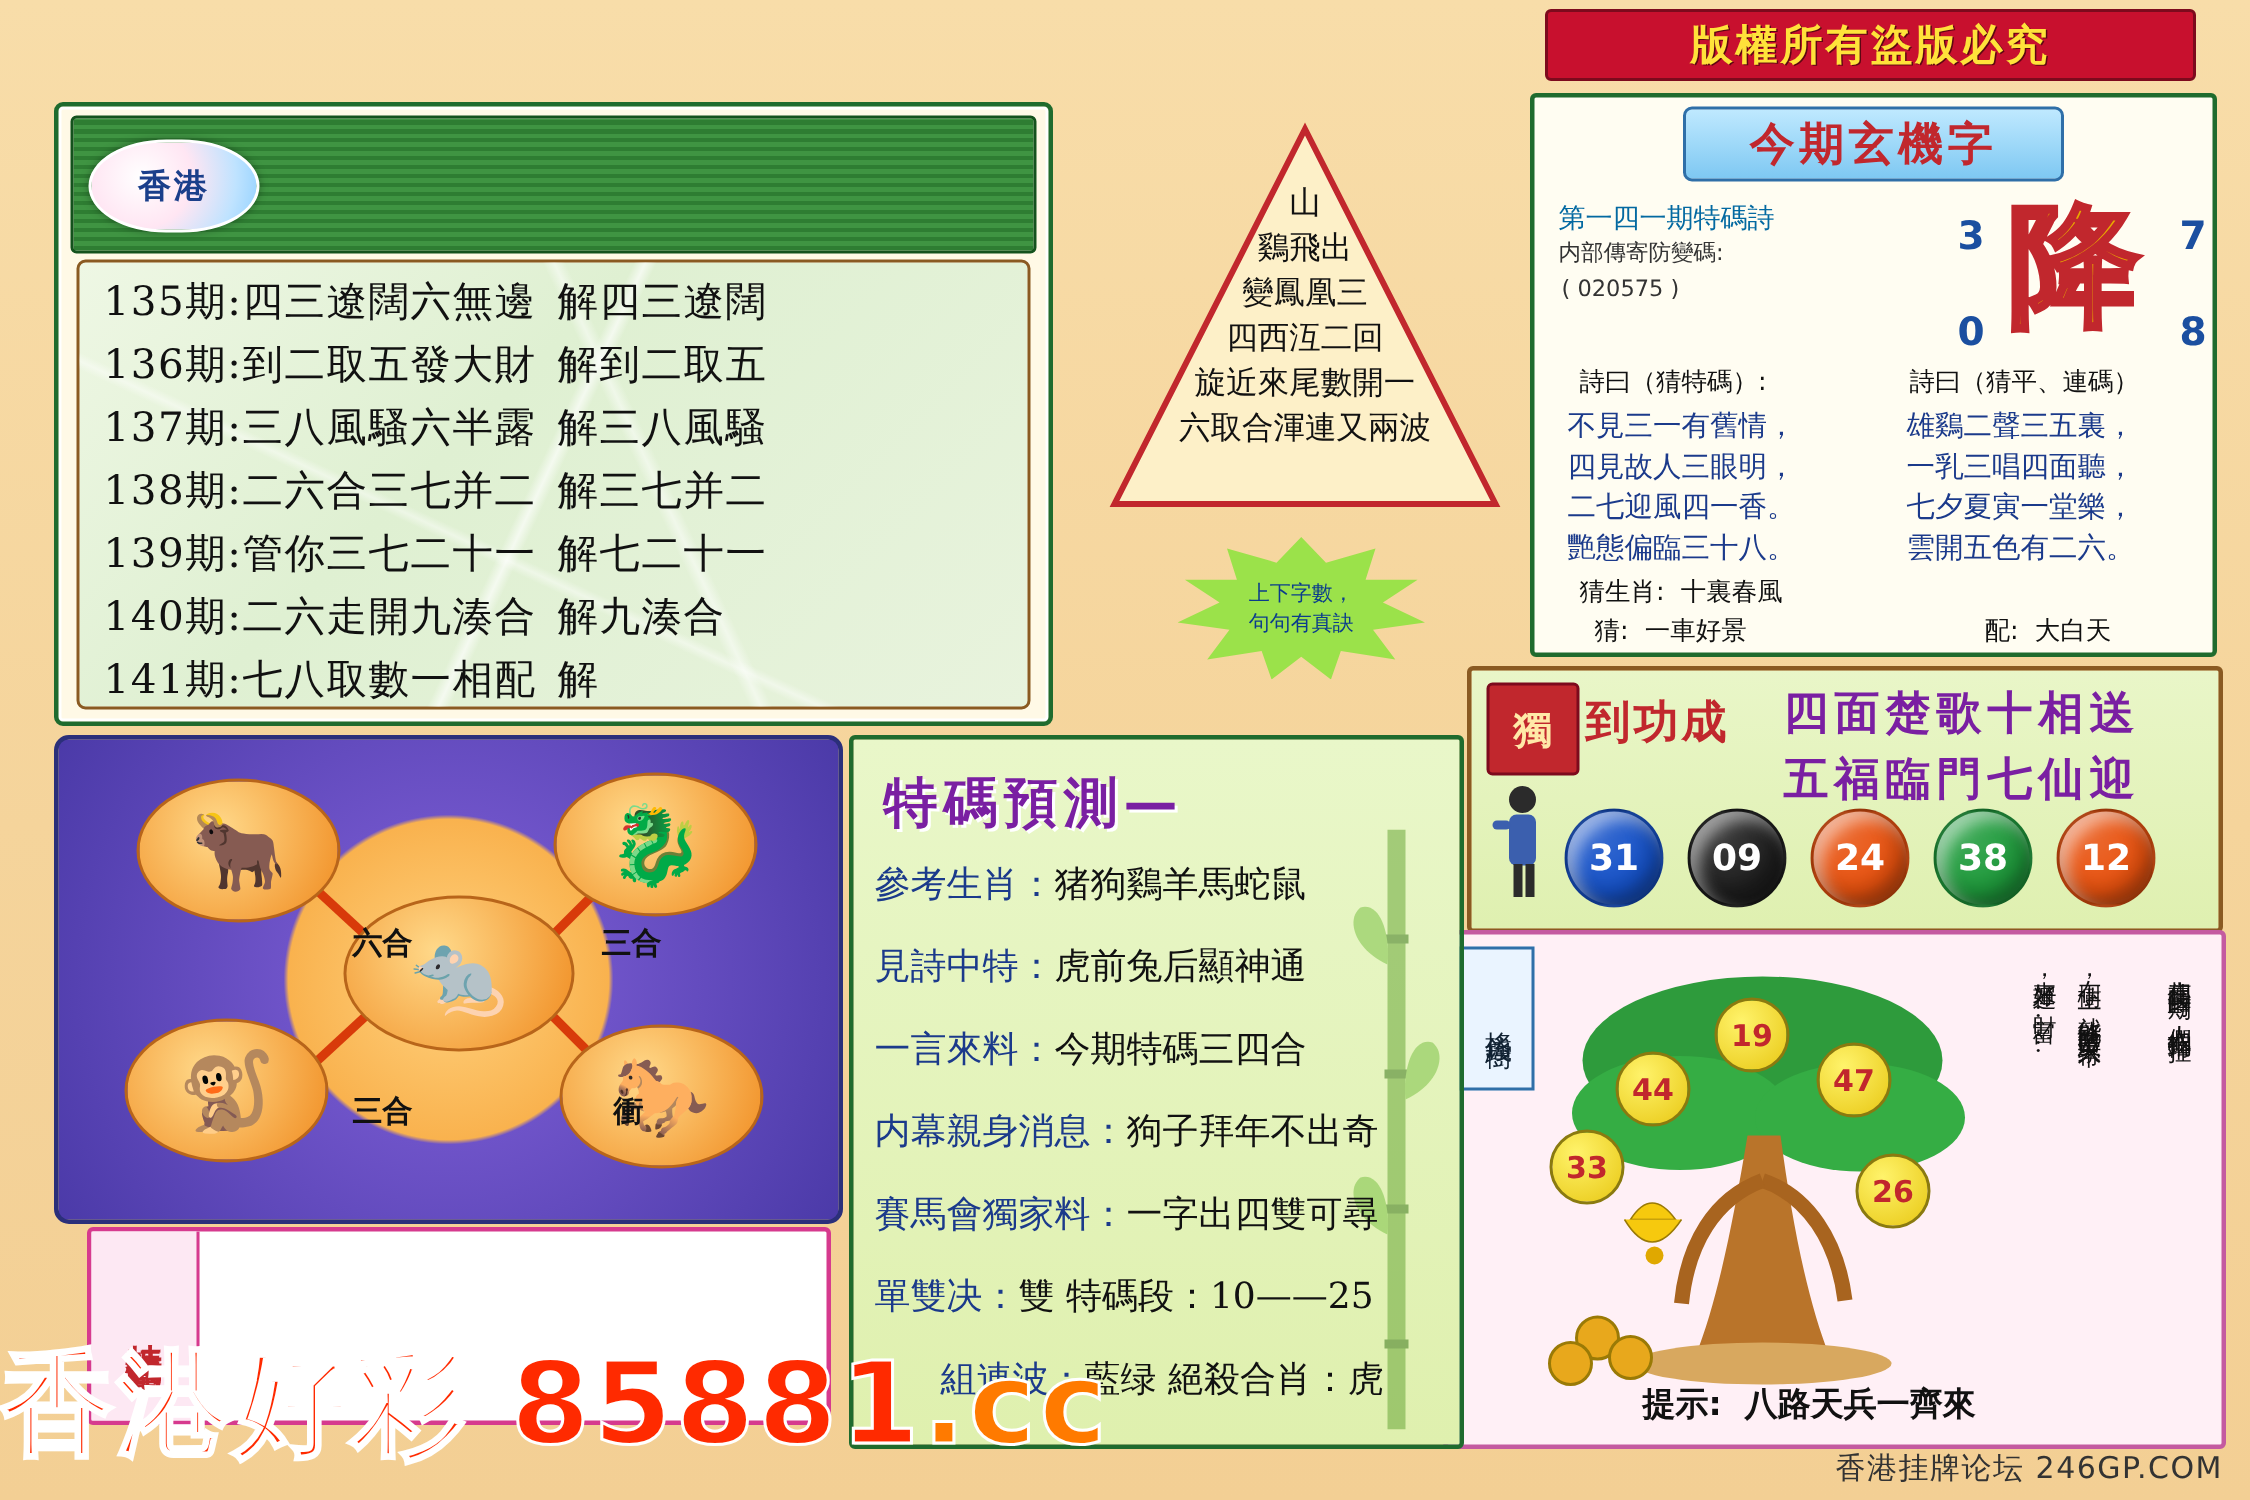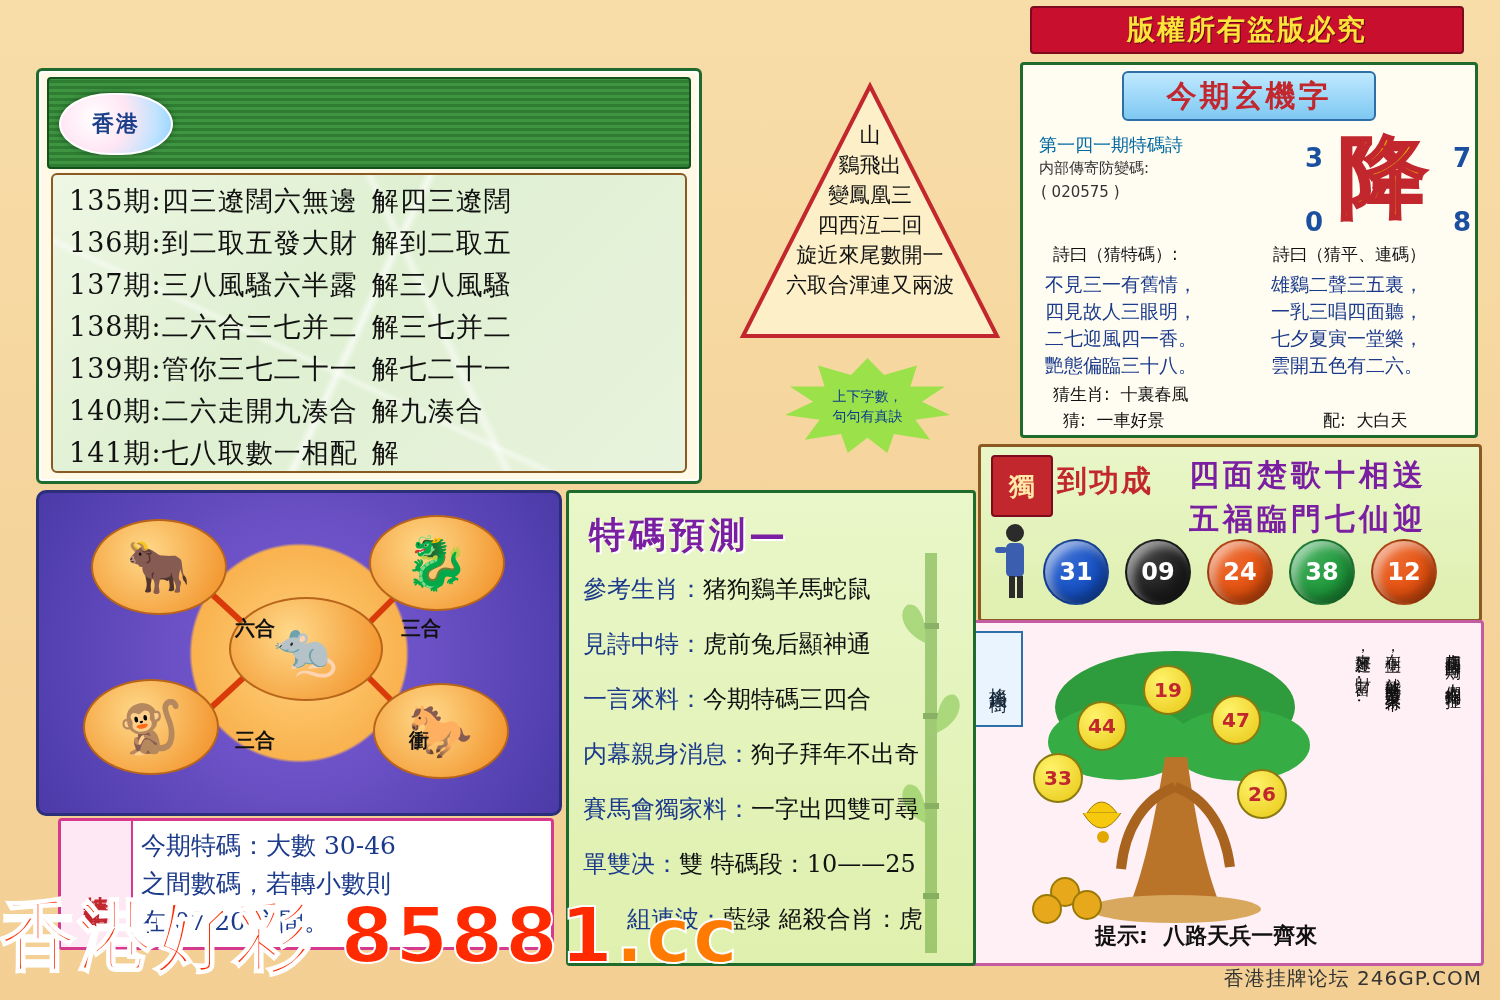--- a/index.html
+++ b/index.html
@@ -475,25 +475,20 @@
     <div class="alabel al1">六合</div>
     <div class="alabel al2">三合</div>
     <div class="alabel al3">三合</div>
     <div class="alabel al4">衝</div>
   </div>
 
   <div class="tmbox">
     <div class="tmtag">
       <span>特碼範圍</span>
     </div>
-    <div class="tmlines">
-      <div class="tmline">今期特碼：大數 30-46</div>
-      <div class="tmline">之間數碼，若轉小數則</div>
-      <div class="tmline">在 07-20 之間。</div>
-    </div>
   </div>
 
   <div class="predbox">
     <div class="predtitle">特碼預測—</div>
     <svg class="bamboo" viewBox="0 0 70 400">
       <rect x="28" y="0" width="12" height="400" fill="#6aa83a"></rect>
       <rect x="26" y="70" width="16" height="6" fill="#3f7a1e"></rect>
       <rect x="26" y="160" width="16" height="6" fill="#3f7a1e"></rect>
       <rect x="26" y="250" width="16" height="6" fill="#3f7a1e"></rect>
       <rect x="26" y="340" width="16" height="6" fill="#3f7a1e"></rect>

